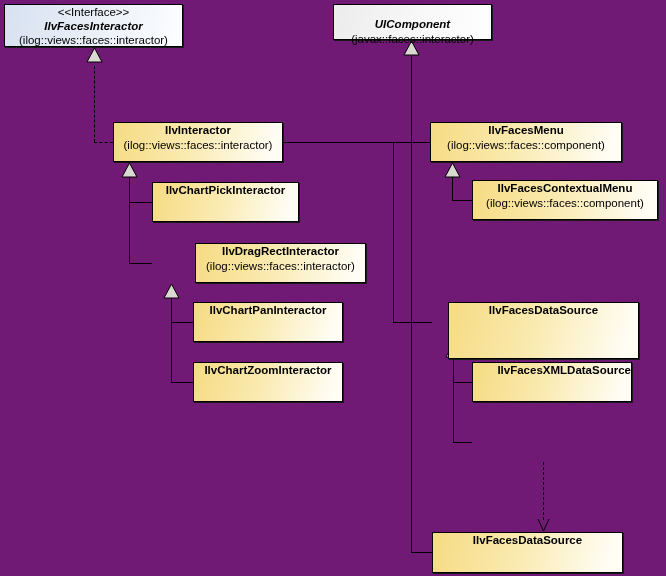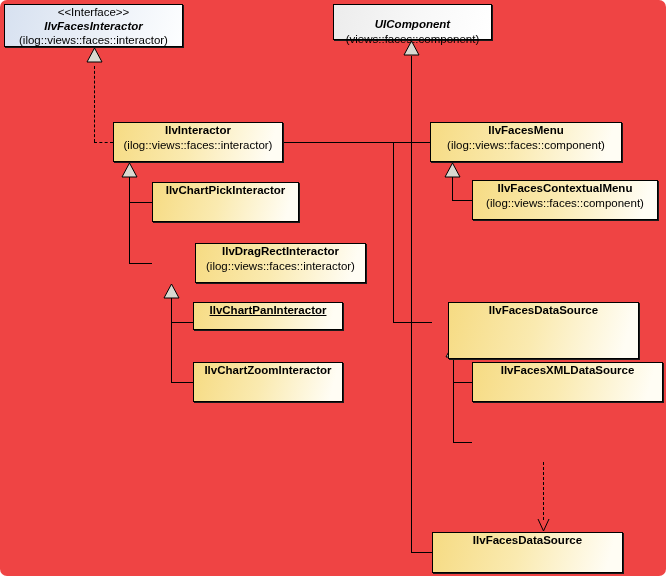--- a/index.html
+++ b/index.html
@@ -1,18 +1,18 @@
 <!DOCTYPE html>
 <html><head>
 <meta charset="utf-8">
 <style>
   html,body { margin:0; padding:0; background:#ffffff; }
   .canvas {
-    position:relative; width:666px; height:576px; background:#ef4444;
-    font-family:"Liberation Sans", sans-serif; color:#000; overflow:hidden;border-radius:7px;
+    position:relative; width:666px; height:576px; background:#701a75;
+    font-family:"Liberation Sans", sans-serif; color:#000; overflow:hidden;
   }
   .box {
     position:absolute; box-sizing:border-box;
     border:1px solid #000; box-shadow:1px 1px 0 #1a1a1a;
     text-align:center; padding-top:0; font-size:11.5px; line-height:15px;
   }
   .box.yellow { background:linear-gradient(105deg,#f6db83 0%,#faeab0 45%,#fffdf4 92%); }
   .box.blue   { background:linear-gradient(105deg,#d7e1f0 0%,#ecf1f8 55%,#fdfeff 100%); }
   .box.gray   { background:linear-gradient(105deg,#ececec 0%,#f8f8f8 55%,#ffffff 100%); }
   .box .stereo { line-height:13px; }
@@ -80,21 +80,21 @@
     </svg>
 
   <div class="box blue three" style="left:4px; top:4px; width:179px; height:43px;">
     <div class="stereo">&lt;&lt;Interface&gt;&gt;</div>
     <div class="title italic">IlvFacesInteractor</div>
     <div class="pkg">(ilog::views::faces::interactor)</div>
   </div>
 
   <div class="box gray" style="left:333px; top:4px; width:159px; height:36px; padding-top:12px;">
     <div class="title italic">UIComponent</div>
-    <div class="pkg">(views::faces::component)</div>
+    <div class="pkg">(javax::faces::interactor)</div>
   </div>
 
   <div class="box yellow" style="left:113px; top:122px; width:170px; height:40px;">
     <div class="title">IlvInteractor</div>
     <div class="pkg">(ilog::views::faces::interactor)</div>
   </div>
 
   <div class="box yellow" style="left:430px; top:122px; width:192px; height:40px;">
     <div class="title">IlvFacesMenu</div>
     <div class="pkg">(ilog::views::faces::component)</div>
@@ -107,33 +107,33 @@
 
   <div class="box yellow" style="left:152px; top:182px; width:147px; height:40px;">
     <div class="title">IlvChartPickInteractor</div>
   </div>
 
   <div class="box yellow" style="left:152px; top:243px; width:171px; height:40px;margin-left:43px;">
     <div class="title">IlvDragRectInteractor</div>
     <div class="pkg">(ilog::views::faces::interactor)</div>
   </div>
 
-  <div class="box yellow" style="left:193px; top:302px; width:150px; height:28px;text-decoration:underline;">
+  <div class="box yellow" style="left:193px; top:302px; width:150px; height:40px;">
     <div class="title">IlvChartPanInteractor</div>
   </div>
 
   <div class="box yellow" style="left:193px; top:362px; width:150px; height:40px;">
     <div class="title">IlvChartZoomInteractor</div>
   </div>
 
   <div class="box yellow" style="left:432px; top:302px; width:191px; height:57px;margin-left:16px;">
     <div class="title">IlvFacesDataSource</div>
   </div>
 
-  <div class="box yellow" style="left:472px; top:362px; width:191px; height:40px;">
+  <div class="box yellow" style="left:472px; top:362px; width:160px; height:40px;text-align:right;">
     <div class="title">IlvFacesXMLDataSource</div>
   </div>
 
 
   <div class="box yellow" style="left:432px; top:532px; width:191px; height:41px;">
     <div class="title">IlvFacesDataSource</div>
   </div>
 
 </div>
 

